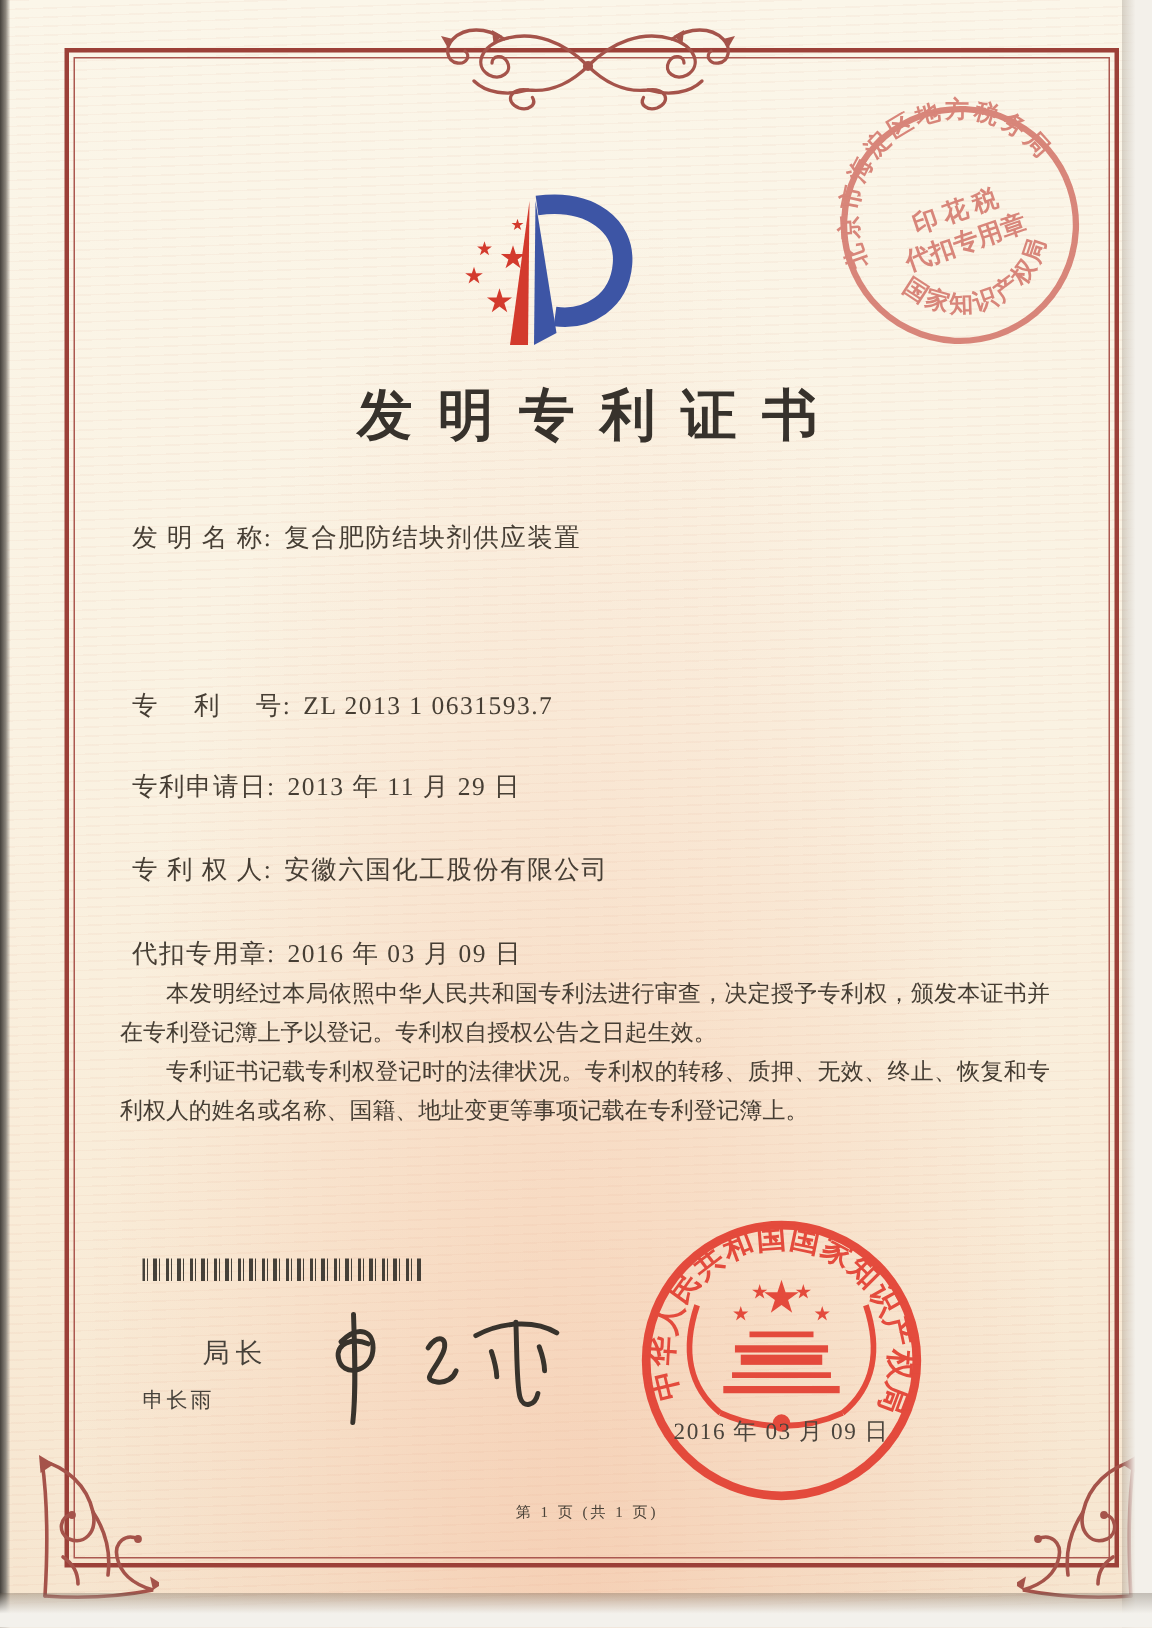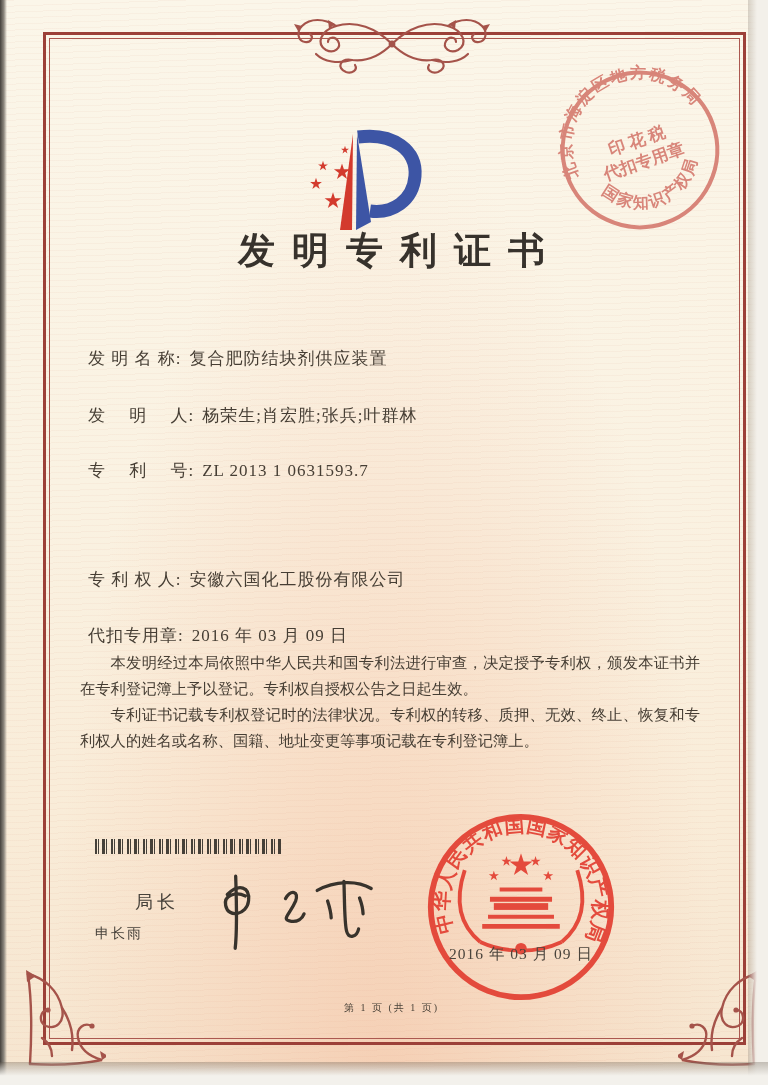--- a/index.html
+++ b/index.html
@@ -24,21 +24,21 @@
     position:absolute;left:43px;top:32px;width:697px;height:1007px;
     border:3px solid #9c4038;
   }
   .frame-inner{position:absolute;inset:3px;border:1px solid #ab5850;}
   .cert-no{
     position:absolute;left:62px;top:126px;
     font-size:15px;letter-spacing:4px;color:#665c50;
   }
   .logo{position:absolute;left:298px;top:124px;width:135px;height:112px;}
   .title{
-    position:absolute;left:43px;top:226px;width:697px;
+    position:absolute;left:43px;top:252px;width:697px;
     text-align:center;font-size:37px;font-weight:600;color:#37322c;
     letter-spacing:17px;padding-left:17px;box-sizing:border-box;
   }
   .field{position:absolute;left:88px;font-size:17px;color:#463e34;letter-spacing:1px;white-space:nowrap;}
   .field .lab{display:inline-block;}
   .field .val{margin-left:8px;}
   .body-text{
     position:absolute;left:80px;top:650px;width:620px;
     font-size:15.3px;line-height:1.71;color:#453d33;text-align:justify;
   }
@@ -162,25 +162,25 @@
       <use href="#star" transform="translate(18,60) scale(0.62)"></use>
       <use href="#star" transform="translate(35,77) scale(0.88)"></use>
     </g>
   </svg>
 
   <div class="title">发明专利证书</div>
 
   <div class="field" style="top:347px">
     <span class="lab">发 明 名 称:</span><span class="val">复合肥防结块剂供应装置</span>
   </div>
-  <div class="field" style="top:404px">
-    <span class="lab">发　 明　 人:</span><span class="val">杨荣生;肖宏胜;张兵;叶群林</span>
-  </div>
   <div class="field" style="top:459px">
     <span class="lab">专　 利　 号:</span><span class="val">ZL 2013 1 0631593.7</span>
+  </div>
+  <div class="field" style="top:513px">
+    <span class="lab">专利申请日:</span><span class="val">2013 年 11 月 29 日</span>
   </div>
   <div class="field" style="top:568px">
     <span class="lab">专 利 权 人:</span><span class="val">安徽六国化工股份有限公司</span>
   </div>
   <div class="field" style="top:624px">
     <span class="lab">代扣专用章:</span><span class="val">2016 年 03 月 09 日</span>
   </div>
 
   <div class="body-text">
     <p>本发明经过本局依照中华人民共和国专利法进行审查，决定授予专利权，颁发本证书并在专利登记簿上予以登记。专利权自授权公告之日起生效。</p>

